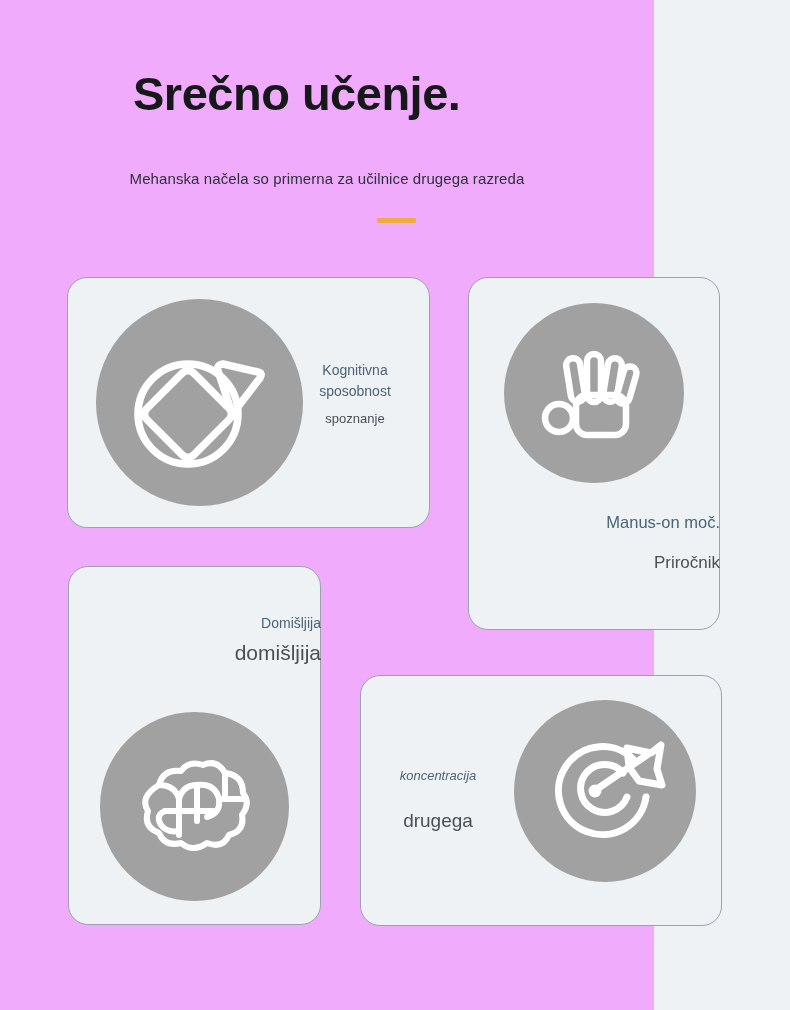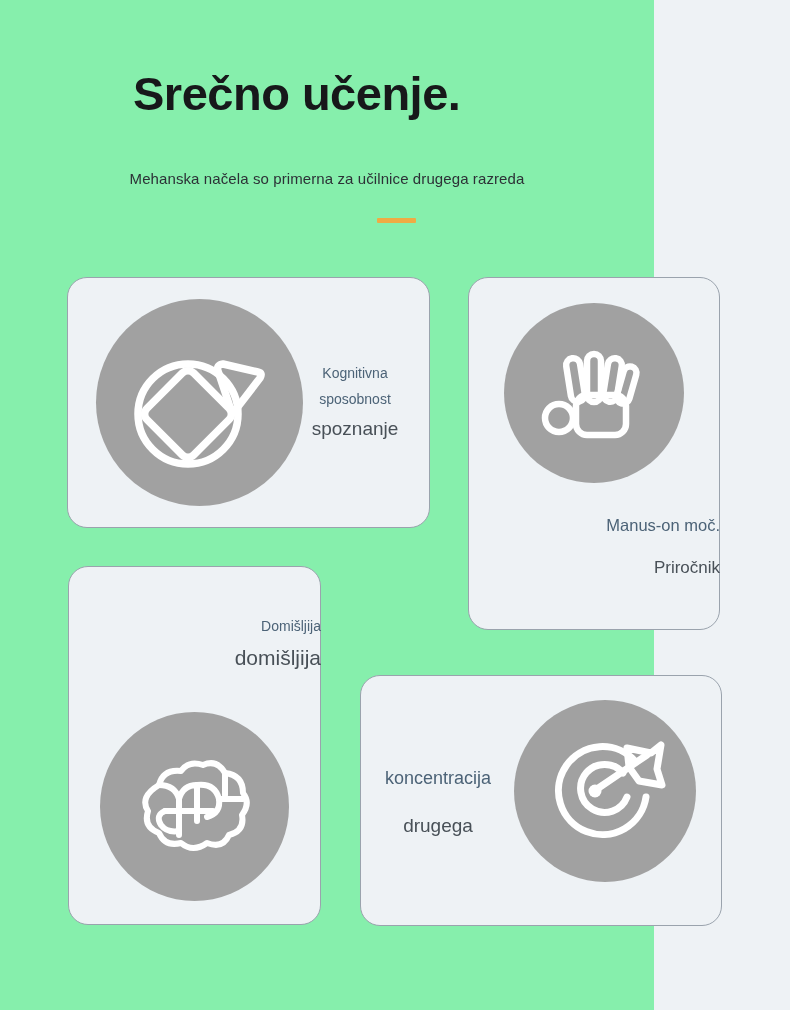--- a/index.html
+++ b/index.html
@@ -2,21 +2,21 @@
 <html><head>
 <meta charset="utf-8">
 <style>
   * { margin:0; padding:0; box-sizing:border-box; }
   html, body {
     width:790px; height:1010px;
     background:#eef2f5;
     font-family:"Liberation Sans","DejaVu Sans",sans-serif;
     overflow:hidden;
   }
-  #stage { position:relative; width:654px; height:1010px; background:#86efac; }
+  #stage { position:relative; width:654px; height:1010px; background:#f0abfc; }
 
   
   .page-title{
     position:absolute; left:133px; top:68px;
     font-size:47px; line-height:1.1;
     color:#17181a; letter-spacing:-0.5px;
     white-space:nowrap;
   }
   .page-subtitle{
     position:absolute; left:0; right:0; top:170px;
@@ -54,47 +54,47 @@
   #disc-imagine   { left:100px; top:712px; width:189px; height:189px; }
   #disc-focus     { left:514px; top:700px; width:182px; height:182px; }
 
   .disc svg{ display:block; }
 
   
   .txt{ position:absolute; }
   .label-top{
     color:#4c6377;
     font-size:14px;
-    line-height:26px;
+    line-height:21px;
     white-space:pre-line;
   }
   .label-main{
     color:#485057;
-    font-size:19px;
+    font-size:13px;
     line-height:26px;
   }
 
   
   #t-cognitive{ left:280px; top:360px; width:150px; }
   #t-cognitive .label-top{ text-align:center; }
   #t-cognitive .label-main{ text-align:center; margin-top:4px; }
 
   
   #t-hands{ left:468px; top:512px; width:252px; text-align:right; }
   #t-hands .label-top{ font-size:16.5px; }
   #t-hands .label-main{ margin-top:17px; font-size:17px; }
 
   
   #t-imagine{ left:68px; top:613px; width:253px; text-align:right; }
   #t-imagine .label-top{ font-size:14px; }
   #t-imagine .label-main{ margin-top:6px; font-size:21px; }
 
   
   #t-focus{ left:368px; top:765px; width:140px; text-align:center; }
-  #t-focus .label-top{ font-size:18px; }
+  #t-focus .label-top{ font-size:13px;font-style:italic; }
   #t-focus .label-main{ margin-top:22px; font-size:19px; }
 </style>
 </head>
 <body>
 
 <div id="stage">
 
   <h1 class="page-title">Srečno učenje.</h1>
   <div class="page-subtitle">Mehanska načela so primerna za učilnice drugega razreda</div>
   <div class="divider"></div>

